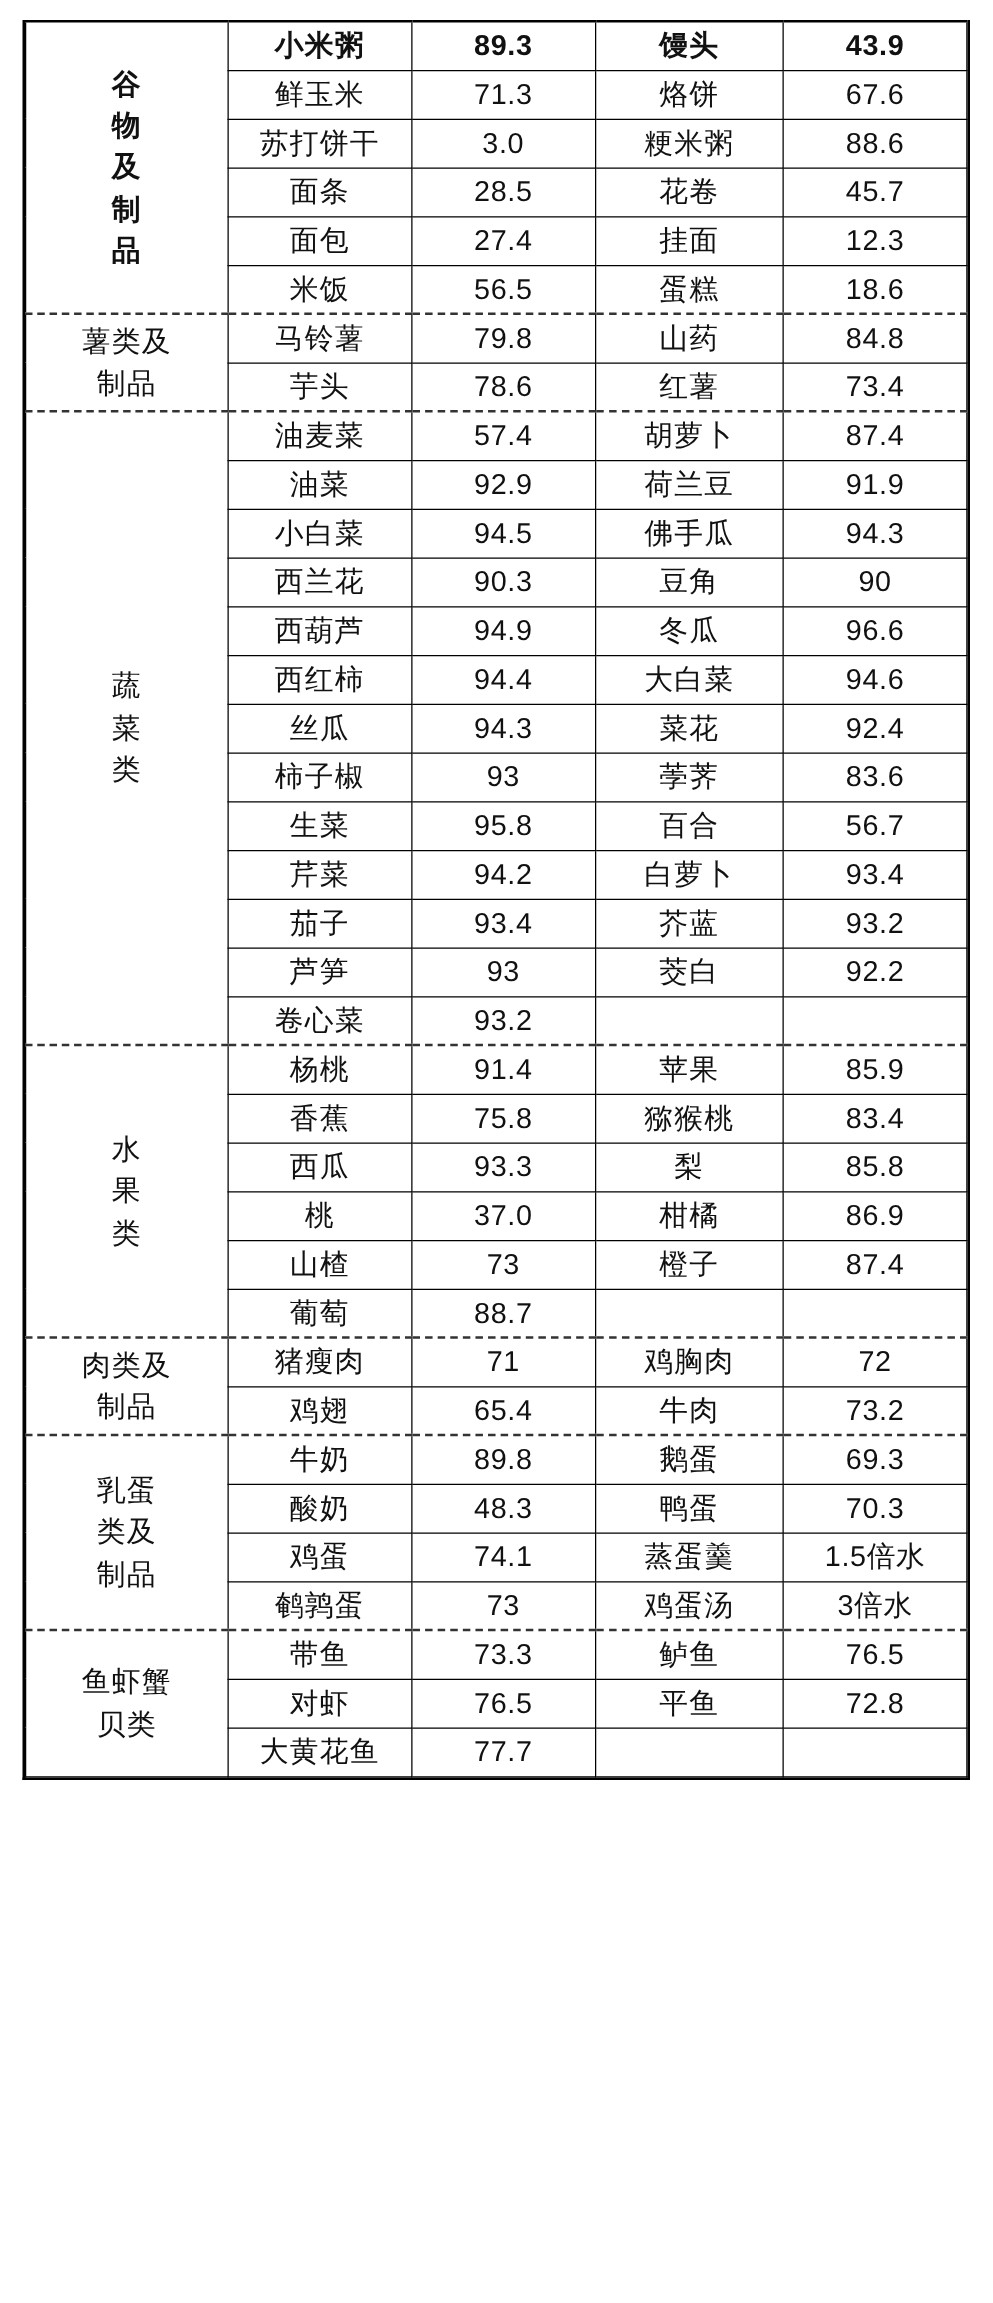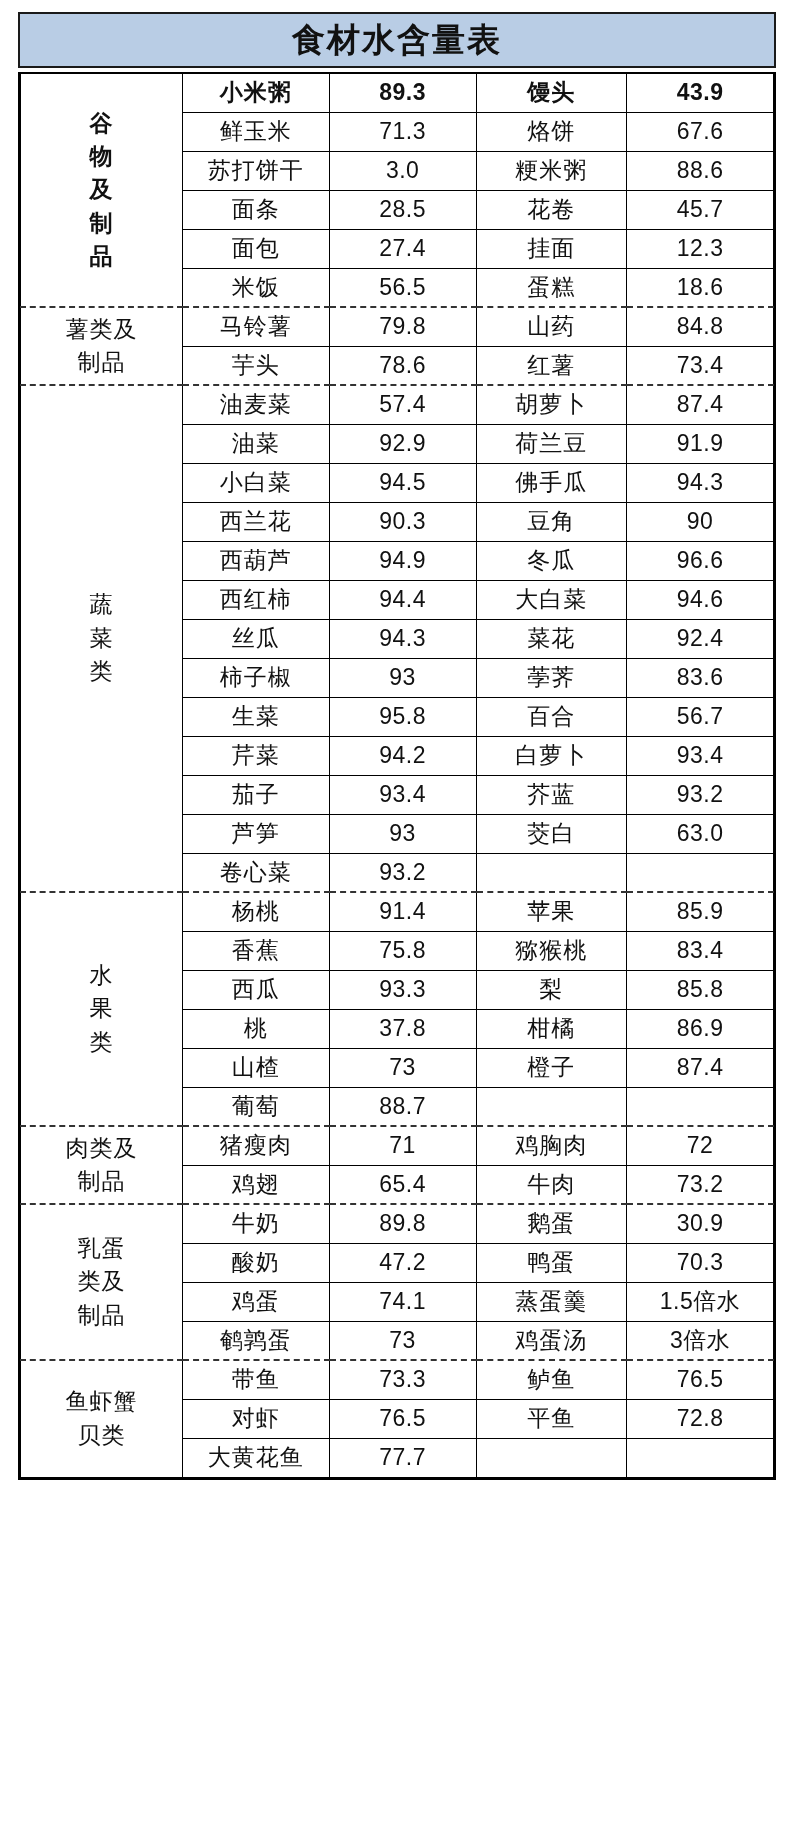--- a/index.html
+++ b/index.html
@@ -72,23 +72,20 @@
     border: 2px solid #000000;
     border-top: none;
   }
   .small { font-size: 20px; }
 </style>
 </head>
 <body>
 
 <div class="page">
 
-  <div class="title-bar">
-    <div class="title">食材水含量表</div>
-  </div>
 
   <div class="outer-frame">
     <table class="foodtable">
       <colgroup>
         <col class="c-cat">
           <col class="c-n1">
           <col class="c-v1">
           <col class="c-n2">
           <col class="c-v2">
       </colgroup>
@@ -214,21 +211,21 @@
           <tr>
             <td class="name">茄子</td>
             <td class="val small">93.4</td>
             <td class="name">芥蓝</td>
             <td class="val small">93.2</td>
           </tr>
           <tr>
             <td class="name">芦笋</td>
             <td class="val">93</td>
             <td class="name">茭白</td>
-            <td class="val small">63.0</td>
+            <td class="val small">92.2</td>
           </tr>
           <tr>
             <td class="name">卷心菜</td>
             <td class="val small">93.2</td>
             <td class="name empty"></td>
             <td class="val empty"></td>
           </tr>
           <tr class="group-start">
             <td class="cat" rowspan="6" style="white-space: pre-line;">水
 果
@@ -245,21 +242,21 @@
             <td class="val small">83.4</td>
           </tr>
           <tr>
             <td class="name">西瓜</td>
             <td class="val small">93.3</td>
             <td class="name">梨</td>
             <td class="val small">85.8</td>
           </tr>
           <tr>
             <td class="name">桃</td>
-            <td class="val small">37.8</td>
+            <td class="val small">37.0</td>
             <td class="name">柑橘</td>
             <td class="val small">86.9</td>
           </tr>
           <tr>
             <td class="name">山楂</td>
             <td class="val">73</td>
             <td class="name">橙子</td>
             <td class="val small">87.4</td>
           </tr>
           <tr>
@@ -282,25 +279,25 @@
             <td class="name">牛肉</td>
             <td class="val small">73.2</td>
           </tr>
           <tr class="group-start">
             <td class="cat" rowspan="4" style="white-space: pre-line;">乳蛋
 类及
 制品</td>
             <td class="name">牛奶</td>
             <td class="val small">89.8</td>
             <td class="name">鹅蛋</td>
-            <td class="val small">30.9</td>
+            <td class="val small">69.3</td>
           </tr>
           <tr>
             <td class="name">酸奶</td>
-            <td class="val small">47.2</td>
+            <td class="val small">48.3</td>
             <td class="name">鸭蛋</td>
             <td class="val small">70.3</td>
           </tr>
           <tr>
             <td class="name">鸡蛋</td>
             <td class="val small">74.1</td>
             <td class="name">蒸蛋羹</td>
             <td class="val small">1.5倍水</td>
           </tr>
           <tr>

